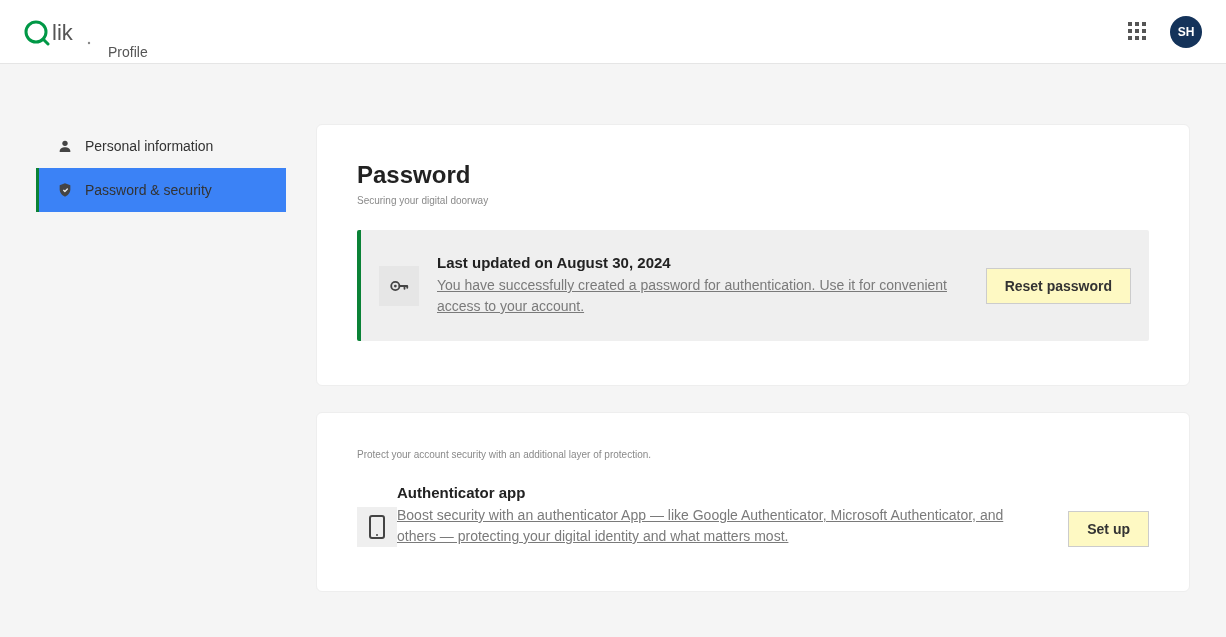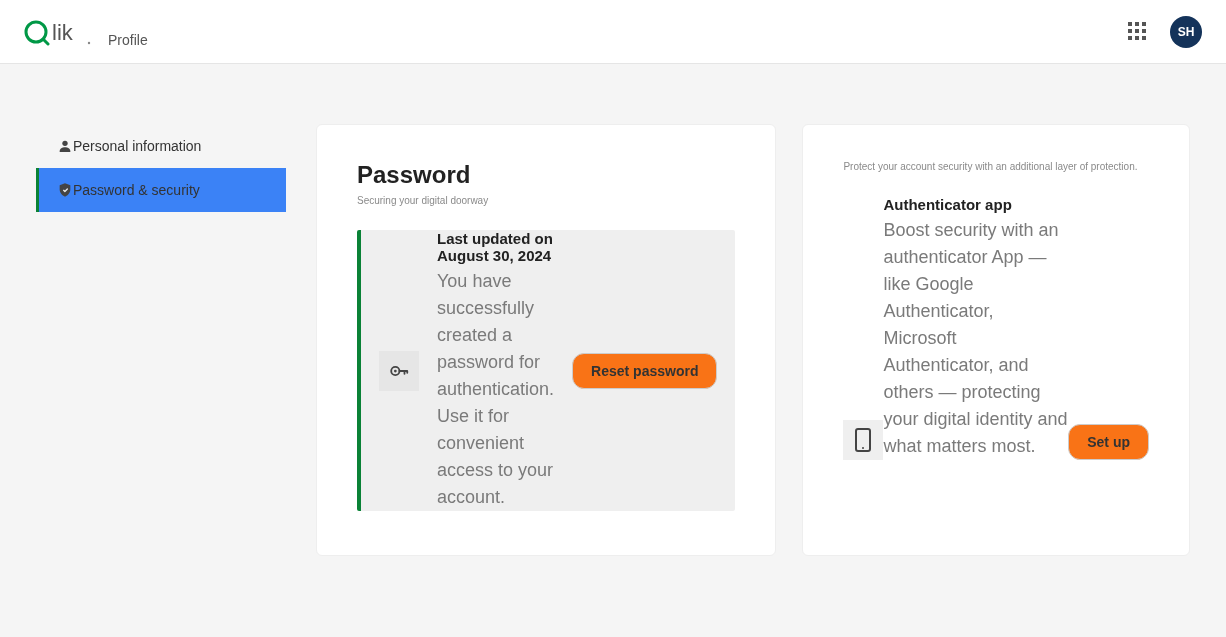--- a/index.html
+++ b/index.html
@@ -14,21 +14,21 @@
     height: 64px;
     background: #fff;
     border-bottom: 1px solid #e5e5e5;
     display: flex;
     align-items: center;
     justify-content: space-between;
     padding: 0 24px;
   }
   .topbar-left {
     display: flex;
-    align-items: flex-start;
+    align-items: flex-end;
     gap: 14px;
   }
   .logo {
     display: flex;
     align-items: center;
   }
   .profile-label {
     font-size: 14px;
     color: #555;
     position: relative;
@@ -65,38 +65,38 @@
     gap: 30px;
   }
 
   .sidebar {
     width: 250px;
     flex: 0 0 250px;
   }
   .sidebar-item {
     display: flex;
     align-items: center;
-    gap: 0;
+    gap: 12px;
     height: 44px;
     padding: 0 18px;
     font-size: 14px;
     color: #333;
     cursor: pointer;
     border-left: 3px solid transparent;
   }
   .sidebar-item.active {
     background: #3b82f6;
     border-left: 3px solid #0a8236;
   }
   .sidebar-icon { display: flex; }
 
   .main {
     flex: 1;
     display: flex;
-    flex-direction: row;
+    flex-direction: column;
     gap: 26px;
     max-width: 880px;
   }
 
   .card {
     background: #fff;
     border-radius: 6px;
     border: 1px solid #eee;
     padding: 36px 40px 44px 40px;
   }
@@ -109,21 +109,21 @@
   .card .subtitle {
     font-size: 10px;
     color: #8a8a8a;
     margin-bottom: 24px;
   }
 
   .notice {
     display: flex;
     align-items: center;
     gap: 18px;
-    padding: 0 18px;
+    padding: 24px 18px;
     border-radius: 2px;
   }
   .notice.success {
     background: #efefef;
     border-left: 4px solid #0a8236;
   }
   .notice-icon-box {
     width: 40px;
     height: 40px;
     background: #efefef;
@@ -134,29 +134,30 @@
   }
   .notice.success .notice-icon-box { background: #e6e6e6; }
   .notice-body { flex: 1; }
   .notice-title {
     font-size: 15px;
     font-weight: 700;
     color: #222;
     margin-bottom: 4px;
   }
   .notice-desc {
-    font-size: 18px;
+    font-size: 14px;
     color: #7a7a7a;
     line-height: 1.5;
     max-width: 560px;
+    text-decoration: underline;
   }
   .btn {
-    background: #f97316;
+    background: #fef9c3;
     border: 1px solid #ccc;
-    border-radius: 12px;
+    border-radius: 0;
     padding: 9px 18px;
     font-size: 14px;
     font-weight: 600;
     color: #333;
     cursor: pointer;
     white-space: nowrap;
   }
 
   .mfa-row {
     display: flex;

